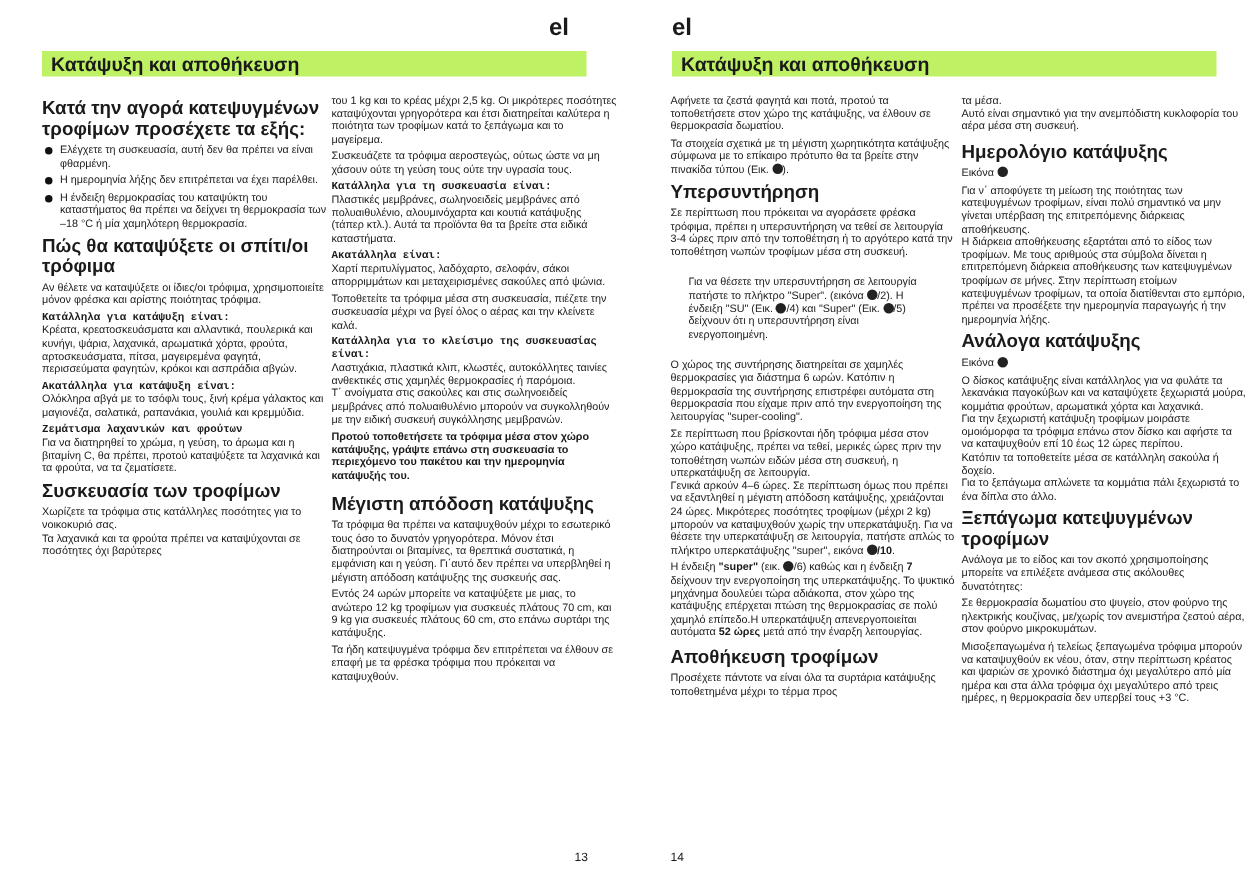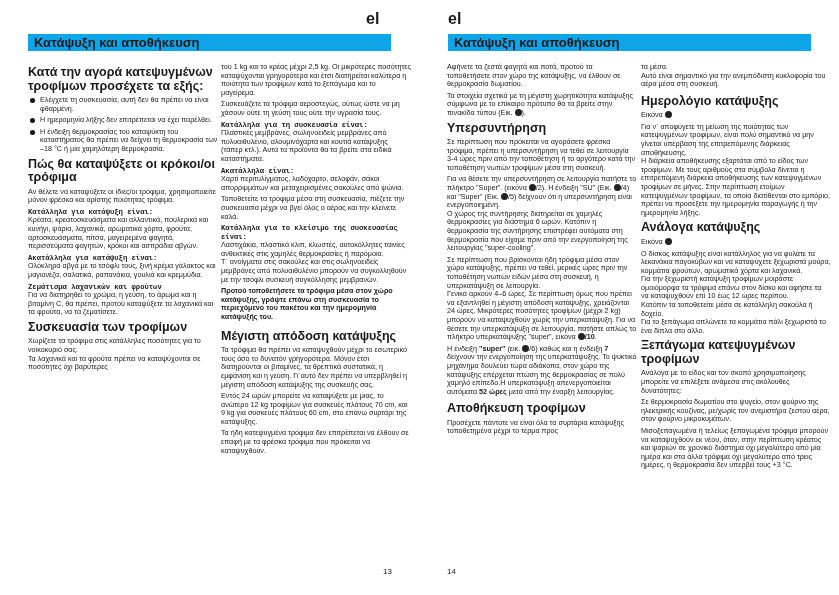--- a/index.html
+++ b/index.html
@@ -4,21 +4,21 @@
 <style>
   html, body { margin:0; padding:0; background:#ffffff; }
   body { width:839px; height:595px; position:relative; overflow:hidden;
          font-family:"Liberation Sans", sans-serif; color:#1a1a1a; }
   .page { position:absolute; top:0; height:515px; }
   .page-left { left:0; width:420px; }
   .page-right { left:420px; width:419px; }
   .lang { position:absolute; top:10px; font-weight:bold; font-size:16px; }
   .page-left .lang { left:366px; }
   .page-right .lang { left:28px; }
-  .banner { position:absolute; top:34px; height:17px; background:#0ea5e9; }
+  .banner { position:absolute; top:34px; height:17px; background:#bef264; }
   .page-left .banner { left:28px; width:363px; }
   .page-right .banner { left:28px; width:363px; }
   .banner-title { position:absolute; left:6px; top:1px; font-weight:bold; font-size:13px; }
   .col { position:absolute; top:64px; width:190px; font-size:7.2px; line-height:8.6px; }
   .p { margin:0 0 3px 0; }
   .bold { font-weight:bold; }
   .sub { font-weight:bold; font-style:normal; margin:0;font-family:Liberation Mono, monospace; }
   h2 { font-size:12.5px; line-height:13.5px; margin:4px 0 3px 0; font-weight:bold; }
   ul { margin:0 0 3px 0; padding:0; list-style:none; }
   li { position:relative; padding-left:12px; margin-bottom:3px; }
@@ -35,21 +35,21 @@
     <div class="banner-title">Κατάψυξη και αποθήκευση</div>
   </div>
 
   <div class="col" style="left:28px;">
     <h2 style="margin-top:2px;">Κατά την αγορά κατεψυγμένων τροφίμων προσέχετε τα εξής:</h2>
     <ul>
       <li>Ελέγχετε τη συσκευασία, αυτή δεν θα πρέπει να είναι φθαρμένη.</li>
       <li>Η ημερομηνία λήξης δεν επιτρέπεται να έχει παρέλθει.</li>
       <li>Η ένδειξη θερμοκρασίας του καταψύκτη του καταστήματος θα πρέπει να δείχνει τη θερμοκρασία των –18 °C ή μία χαμηλότερη θερμοκρασία.</li>
     </ul>
-    <h2>Πώς θα καταψύξετε οι κρόκοι/οι τρόφιμα</h2>
+    <h2>Πώς θα καταψύξετε οι σπίτι/οι τρόφιμα</h2>
     <p class="p">Αν θέλετε να καταψύξετε οι ίδιες/οι τρόφιμα, χρησιμοποιείτε μόνον φρέσκα και αρίστης ποιότητας τρόφιμα.</p>
     <p class="sub">Κατάλληλα για κατάψυξη είναι:</p>
     <p class="p">Κρέατα, κρεατοσκευάσματα και αλλαντικά, πουλερικά και κυνήγι, ψάρια, λαχανικά, αρωματικά χόρτα, φρούτα, αρτοσκευάσματα, πίτσα, μαγειρεμένα φαγητά, περισσεύματα φαγητών, κρόκοι και ασπράδια αβγών.</p>
     <p class="sub">Ακατάλληλα για κατάψυξη είναι:</p>
     <p class="p">Ολόκληρα αβγά με το τσόφλι τους, ξινή κρέμα γάλακτος και μαγιονέζα, σαλατικά, ραπανάκια, γουλιά και κρεμμύδια.</p>
     <p class="sub">Ζεμάτισμα λαχανικών και φρούτων</p>
     <p class="p" style="margin:0;">Για να διατηρηθεί το χρώμα, η γεύση, το άρωμα και η βιταμίνη C, θα πρέπει, προτού καταψύξετε τα λαχανικά και τα φρούτα, να τα ζεματίσετε.</p>
     <h2>Συσκευασία των τροφίμων</h2>
     <p class="p" style="margin:0;">Χωρίζετε τα τρόφιμα στις κατάλληλες ποσότητες για το νοικοκυριό σας.</p>
     <p class="p">Τα λαχανικά και τα φρούτα πρέπει να καταψύχονται σε ποσότητες όχι βαρύτερες</p>
@@ -58,21 +58,21 @@
   <div class="col" style="left:221px; top:63px;">
     <p class="p">του 1 kg και το κρέας μέχρι 2,5 kg. Οι μικρότερες ποσότητες καταψύχονται γρηγορότερα και έτσι διατηρείται καλύτερα η ποιότητα των τροφίμων κατά το ξεπάγωμα και το μαγείρεμα.</p>
     <p class="p">Συσκευάζετε τα τρόφιμα αεροστεγώς, ούτως ώστε να μη χάσουν ούτε τη γεύση τους ούτε την υγρασία τους.</p>
     <p class="sub">Κατάλληλα για τη συσκευασία είναι:</p>
     <p class="p">Πλαστικές μεμβράνες, σωληνοειδείς μεμβράνες από πολυαιθυλένιο, αλουμινόχαρτα και κουτιά κατάψυξης (τάπερ κτλ.). Αυτά τα προϊόντα θα τα βρείτε στα ειδικά καταστήματα.</p>
     <p class="sub">Ακατάλληλα είναι:</p>
     <p class="p">Χαρτί περιτυλίγματος, λαδόχαρτο, σελοφάν, σάκοι απορριμμάτων και μεταχειρισμένες σακούλες από ψώνια.</p>
     <p class="p">Τοποθετείτε τα τρόφιμα μέσα στη συσκευασία, πιέζετε την συσκευασία μέχρι να βγεί όλος ο αέρας και την κλείνετε καλά.</p>
     <p class="sub">Κατάλληλα για το κλείσιμο της συσκευασίας είναι:</p>
     <p class="p" style="margin:0;">Λαστιχάκια, πλαστικά κλιπ, κλωστές, αυτοκόλλητες ταινίες ανθεκτικές στις χαμηλές θερμοκρασίες ή παρόμοια.</p>
-    <p class="p">Τ΄ ανοίγματα στις σακούλες και στις σωληνοειδείς μεμβράνες από πολυαιθυλένιο μπορούν να συγκολληθούν με την τσόφλι συσκευή συγκόλλησης μεμβρανών.</p>
+    <p class="p">Τ΄ ανοίγματα στις σακούλες και στις σωληνοειδείς μεμβράνες από πολυαιθυλένιο μπορούν να συγκολληθούν με την ειδική συσκευή συγκόλλησης μεμβρανών.</p>
     <p class="p bold">Προτού τοποθετήσετε τα τρόφιμα μέσα στον χώρο κατάψυξης, γράψτε επάνω στη συσκευασία το περιεχόμενο του πακέτου και την ημερομηνία κατάψυξής του.</p>
     <h2 style="margin-top:8px;">Μέγιστη απόδοση κατάψυξης</h2>
     <p class="p">Τα τρόφιμα θα πρέπει να καταψυχθούν μέχρι το εσωτερικό τους όσο το δυνατόν γρηγορότερα. Μόνον έτσι διατηρούνται οι βιταμίνες, τα θρεπτικά συστατικά, η εμφάνιση και η γεύση. Γι΄αυτό δεν πρέπει να υπερβληθεί η μέγιστη απόδοση κατάψυξης της συσκευής σας.</p>
     <p class="p">Εντός 24 ωρών μπορείτε να καταψύξετε με μιας, το ανώτερο 12 kg τροφίμων για συσκευές πλάτους 70 cm, και 9 kg για συσκευές πλάτους 60 cm, στο επάνω συρτάρι της κατάψυξης.</p>
     <p class="p">Τα ήδη κατεψυγμένα τρόφιμα δεν επιτρέπεται να έλθουν σε επαφή με τα φρέσκα τρόφιμα που πρόκειται να καταψυχθούν.</p>
   </div>
 
   <div class="pagenum" style="left:383px; top:567px;">13</div>
 </div>
 
@@ -80,21 +80,21 @@
   <div class="lang">el</div>
   <div class="banner">
     <div class="banner-title">Κατάψυξη και αποθήκευση</div>
   </div>
 
   <div class="col" style="left:27px; top:63px;">
     <p class="p">Αφήνετε τα ζεστά φαγητά και ποτά, προτού τα τοποθετήσετε στον χώρο της κατάψυξης, να έλθουν σε θερμοκρασία δωματίου.</p>
     <p class="p"><span>Τα στοιχεία σχετικά με τη μέγιστη χωρητικότητα κατάψυξης σύμφωνα με το επίκαιρο πρότυπο θα τα βρείτε στην πινακίδα τύπου (Εικ. </span><span class="fig"></span><span>).</span></p>
     <h2>Υπερσυντήρηση</h2>
     <p class="p">Σε περίπτωση που πρόκειται να αγοράσετε φρέσκα τρόφιμα, πρέπει η υπερσυντήρηση να τεθεί σε λειτουργία 3-4 ώρες πριν από την τοποθέτηση ή το αργότερο κατά την τοποθέτηση νωπών τροφίμων μέσα στη συσκευή.</p>
-    <p class="p" style="margin:0;"><span>Για να θέσετε την υπερσυντήρηση σε λειτουργία πατήστε το πλήκτρο "Super". (εικόνα </span><span class="fig"></span><span>/2). Η ένδειξη "SU" (Εικ. </span><span class="fig"></span><span>/4) και "Super" (Εικ. </span><span class="fig"></span><span>/5) δείχνουν ότι η υπερσυντήρηση είναι ενεργοποιημένη.</span></p>
+    <p class="p" style="margin:12px;"><span>Για να θέσετε την υπερσυντήρηση σε λειτουργία πατήστε το πλήκτρο "Super". (εικόνα </span><span class="fig"></span><span>/2). Η ένδειξη "SU" (Εικ. </span><span class="fig"></span><span>/4) και "Super" (Εικ. </span><span class="fig"></span><span>/5) δείχνουν ότι η υπερσυντήρηση είναι ενεργοποιημένη.</span></p>
     <p class="p">Ο χώρος της συντήρησης διατηρείται σε χαμηλές θερμοκρασίες για διάστημα 6 ωρών. Κατόπιν η θερμοκρασία της συντήρησης επιστρέφει αυτόματα στη θερμοκρασία που είχαμε πριν από την ενεργοποίηση της λειτουργίας "super-cooling".</p>
     <p class="p" style="margin:0;">Σε περίπτωση που βρίσκονται ήδη τρόφιμα μέσα στον χώρο κατάψυξης, πρέπει να τεθεί, μερικές ώρες πριν την τοποθέτηση νωπών ειδών μέσα στη συσκευή, η υπερκατάψυξη σε λειτουργία.</p>
     <p class="p"><span>Γενικά αρκούν 4–6 ώρες. Σε περίπτωση όμως που πρέπει να εξαντληθεί η μέγιστη απόδοση κατάψυξης, χρειάζονται 24 ώρες. Μικρότερες ποσότητες τροφίμων (μέχρι 2 kg) μπορούν να καταψυχθούν χωρίς την υπερκατάψυξη. Για να θέσετε την υπερκατάψυξη σε λειτουργία, πατήστε απλώς το πλήκτρο υπερκατάψυξης "super", εικόνα </span><span class="fig"></span><span class="bold">/10</span><span>.</span></p>
     <p class="p"><span>Η ένδειξη </span><span class="bold">"super"</span><span> (εικ. </span><span class="fig"></span><span>/6) καθώς και η ένδειξη </span><span class="bold">7</span><span> δείχνουν την ενεργοποίηση της υπερκατάψυξης. Το ψυκτικό μηχάνημα δουλεύει τώρα αδιάκοπα, στον χώρο της κατάψυξης επέρχεται πτώση της θερμοκρασίας σε πολύ χαμηλό επίπεδο.Η υπερκατάψυξη απενεργοποιείται αυτόματα </span><span class="bold">52 ώρες</span><span> μετά από την έναρξη λειτουργίας.</span></p>
     <h2 style="margin-top:6px;">Αποθήκευση τροφίμων</h2>
     <p class="p">Προσέχετε πάντοτε να είναι όλα τα συρτάρια κατάψυξης τοποθετημένα μέχρι το τέρμα προς</p>
   </div>
 
   <div class="col" style="left:221px; top:63px;">
     <p class="p" style="margin:0;">τα μέσα.</p>

